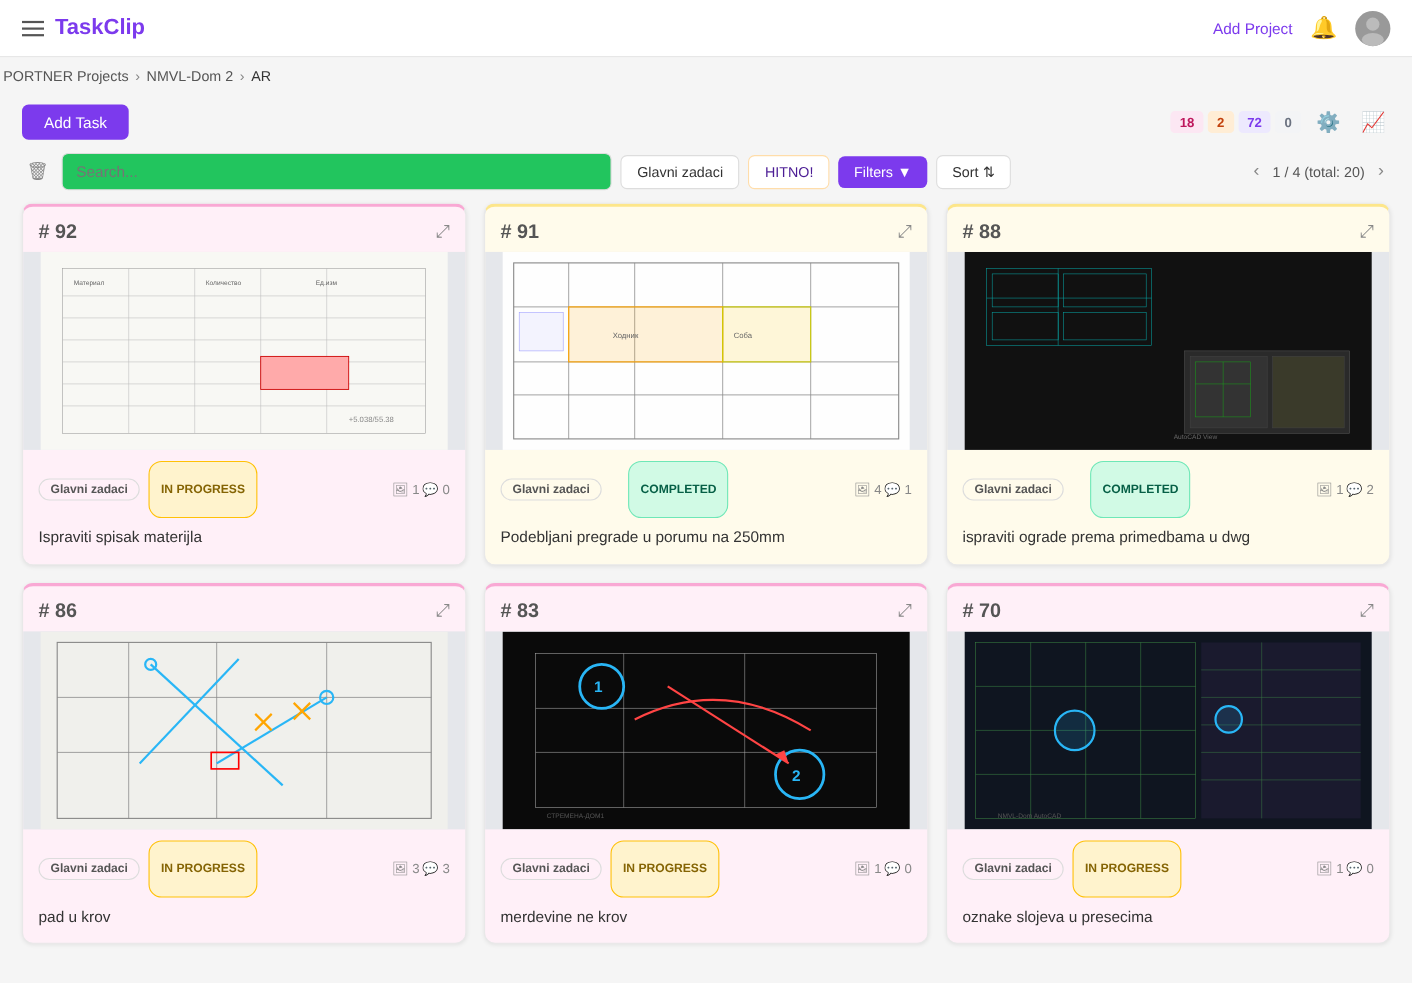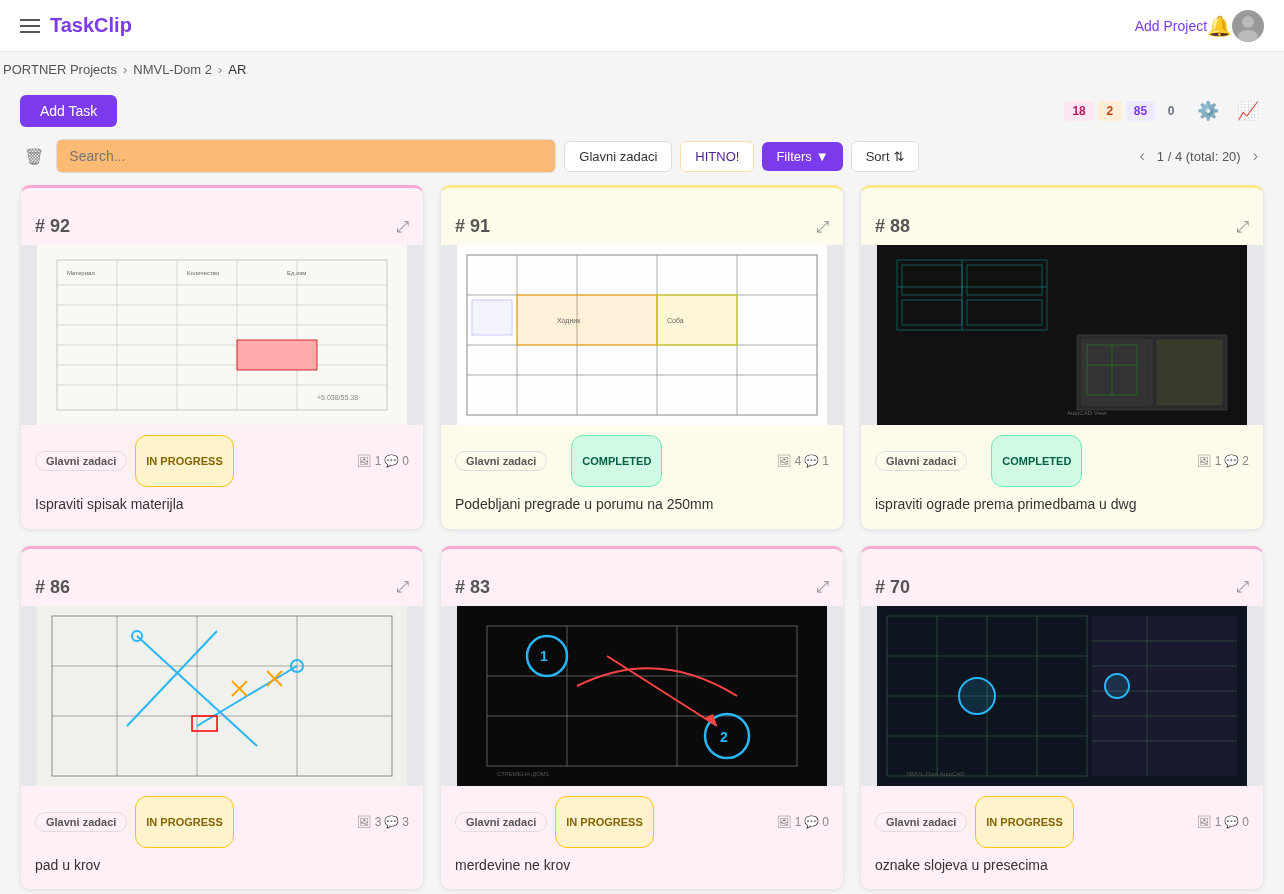--- a/index.html
+++ b/index.html
@@ -8,21 +8,21 @@
     
     .topnav {
       display: flex; align-items: center; justify-content: space-between;
       background: #fff; padding: 12px 20px; border-bottom: 1px solid #e5e5e5;
       height: 52px;
     }
     .topnav-left { display: flex; align-items: center; gap: 10px; }
     .hamburger { display: flex; flex-direction: column; gap: 4px; cursor: pointer; }
     .hamburger span { width: 20px; height: 2px; background: #555; display: block; }
     .brand { color: #7c3aed; font-size: 20px; font-weight: 700; }
-    .topnav-right { display: flex; align-items: center; }
+    .topnav-right { display: flex; align-items: center; gap: 16px; }
     .add-project-btn { color: #7c3aed; font-weight: 500; cursor: pointer; background: none; border: none; font-size: 14px; }
     .bell-icon, .avatar { cursor: pointer; }
     .avatar { width: 32px; height: 32px; border-radius: 50%; background: #999; display: flex; align-items: center; justify-content: center; overflow: hidden; }
     .avatar svg { width: 32px; height: 32px; }
 
     
     .breadcrumb {
       padding: 10px 3px; font-size: 13px; color: #666;
       display: flex; align-items: center; gap: 6px;
     }
@@ -52,21 +52,21 @@
     .icon-btn { background: none; border: none; cursor: pointer; color: #555; font-size: 18px; padding: 4px; }
 
     
     .search-filter-row {
       display: flex; align-items: center; gap: 8px;
       padding: 0 20px 12px;
     }
     .trash-btn { background: none; border: none; cursor: pointer; color: #888; font-size: 16px; padding: 4px; }
     .search-input {
       flex: 1; max-width: 500px; border: 1px solid #ddd; border-radius: 6px;
-      padding: 8px 12px; font-size: 14px; color: #333; background: #fdba74;
+      padding: 8px 12px; font-size: 14px; color: #333; background: #22c55e;
     }
     .filter-btn {
       background: #fff; border: 1px solid #ddd; border-radius: 6px;
       padding: 7px 14px; cursor: pointer; font-size: 13px; font-weight: 500; color: #333;
     }
     .filter-funnel { background: #7c3aed; color: #fff; border-radius: 6px; padding: 7px 14px; cursor: pointer; font-size: 13px; font-weight: 500; display: flex; align-items: center; gap: 4px; }
     .sort-btn { background: #fff; border: 1px solid #ddd; border-radius: 6px; padding: 7px 14px; cursor: pointer; font-size: 13px; font-weight: 500; color: #333; display: flex; align-items: center; gap: 4px; }
     .pagination-small { display: flex; align-items: center; gap: 6px; margin-left: auto; color: #555; font-size: 13px; }
     .page-arrow { background: none; border: none; cursor: pointer; color: #888; font-size: 16px; padding: 2px 6px; }
 
@@ -77,21 +77,21 @@
     }
     .card {
       background: #fff; border-radius: 10px; overflow: hidden;
       box-shadow: 0 1px 4px rgba(0,0,0,0.08); border: 1px solid #e8e8e8;
     }
     .card.pink-header { border-top: 3px solid #f9a8d4; background: #fff0f8; }
     .card.yellow-header { border-top: 3px solid #fde68a; background: #fffbeb; }
 
     .card-header {
       display: flex; align-items: center; justify-content: space-between;
-      padding: 28px 14px 8px;
+      padding: 12px 14px 8px;
     }
     .card-num { font-size: 18px; font-weight: 700; color: #555; }
     .expand-icon { cursor: pointer; color: #888; font-size: 16px; }
 
     .card-image {
       width: 100%; height: 180px; object-fit: cover;
       background: #e5e7eb; display: flex; align-items: center; justify-content: center;
       overflow: hidden;
     }
 
@@ -154,21 +154,21 @@
   <span>›</span>
   <span class="current">AR</span>
 </div>
 
 <div class="toolbar">
   <button class="add-task-btn">Add Task</button>
   <div class="toolbar-right">
     <div class="badge-group">
       <span class="badge badge-pink">18</span>
       <span class="badge badge-orange">2</span>
-      <span class="badge badge-purple">85</span>
+      <span class="badge badge-purple">72</span>
       <span class="badge badge-gray">0</span>
     </div>
     <button class="icon-btn">⚙️</button>
     <button class="icon-btn">📈</button>
   </div>
 </div>
 
 <div class="search-filter-row">
   <button class="trash-btn">🗑</button>
   <input class="search-input" type="text" placeholder="Search..." style="">

